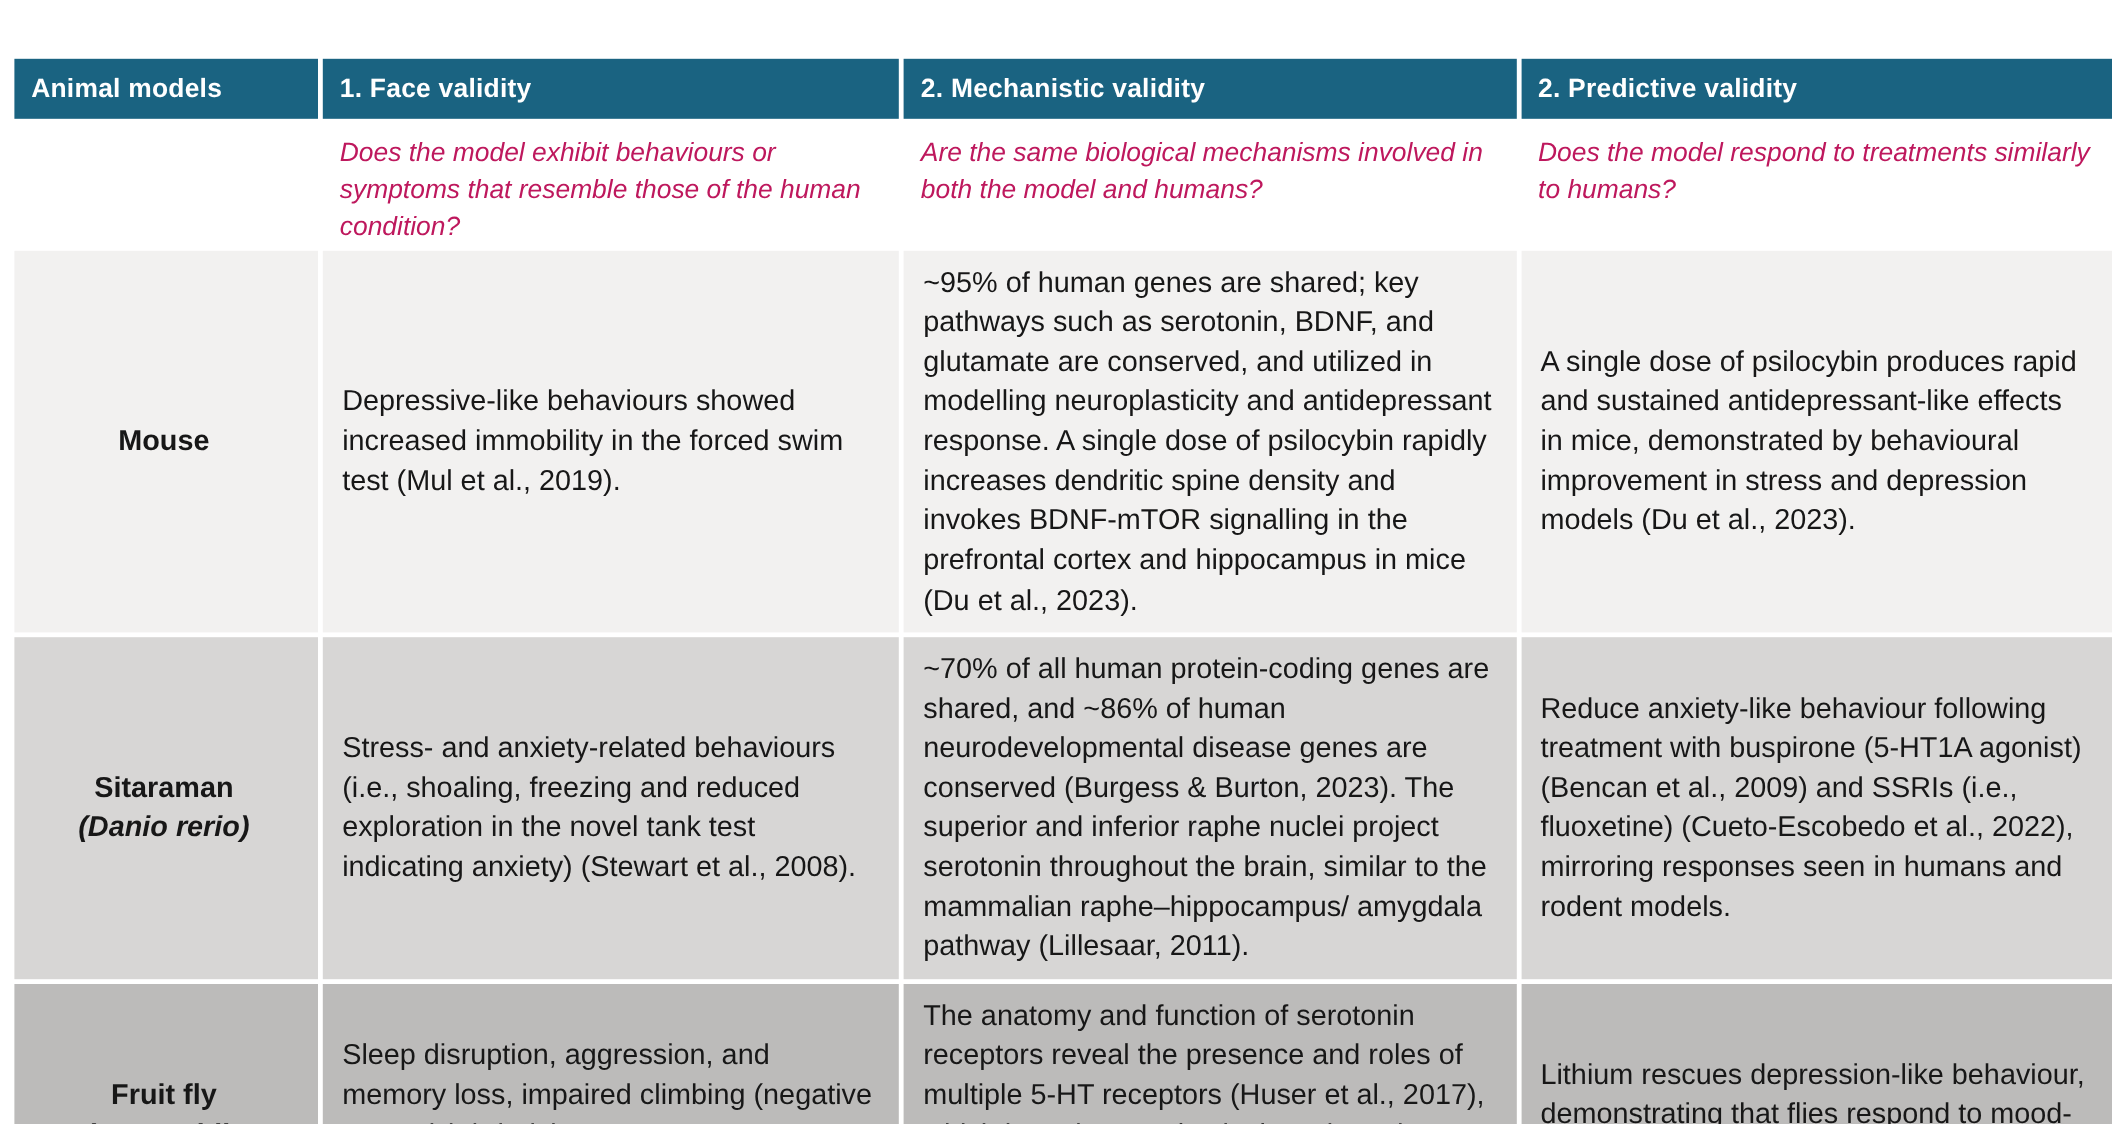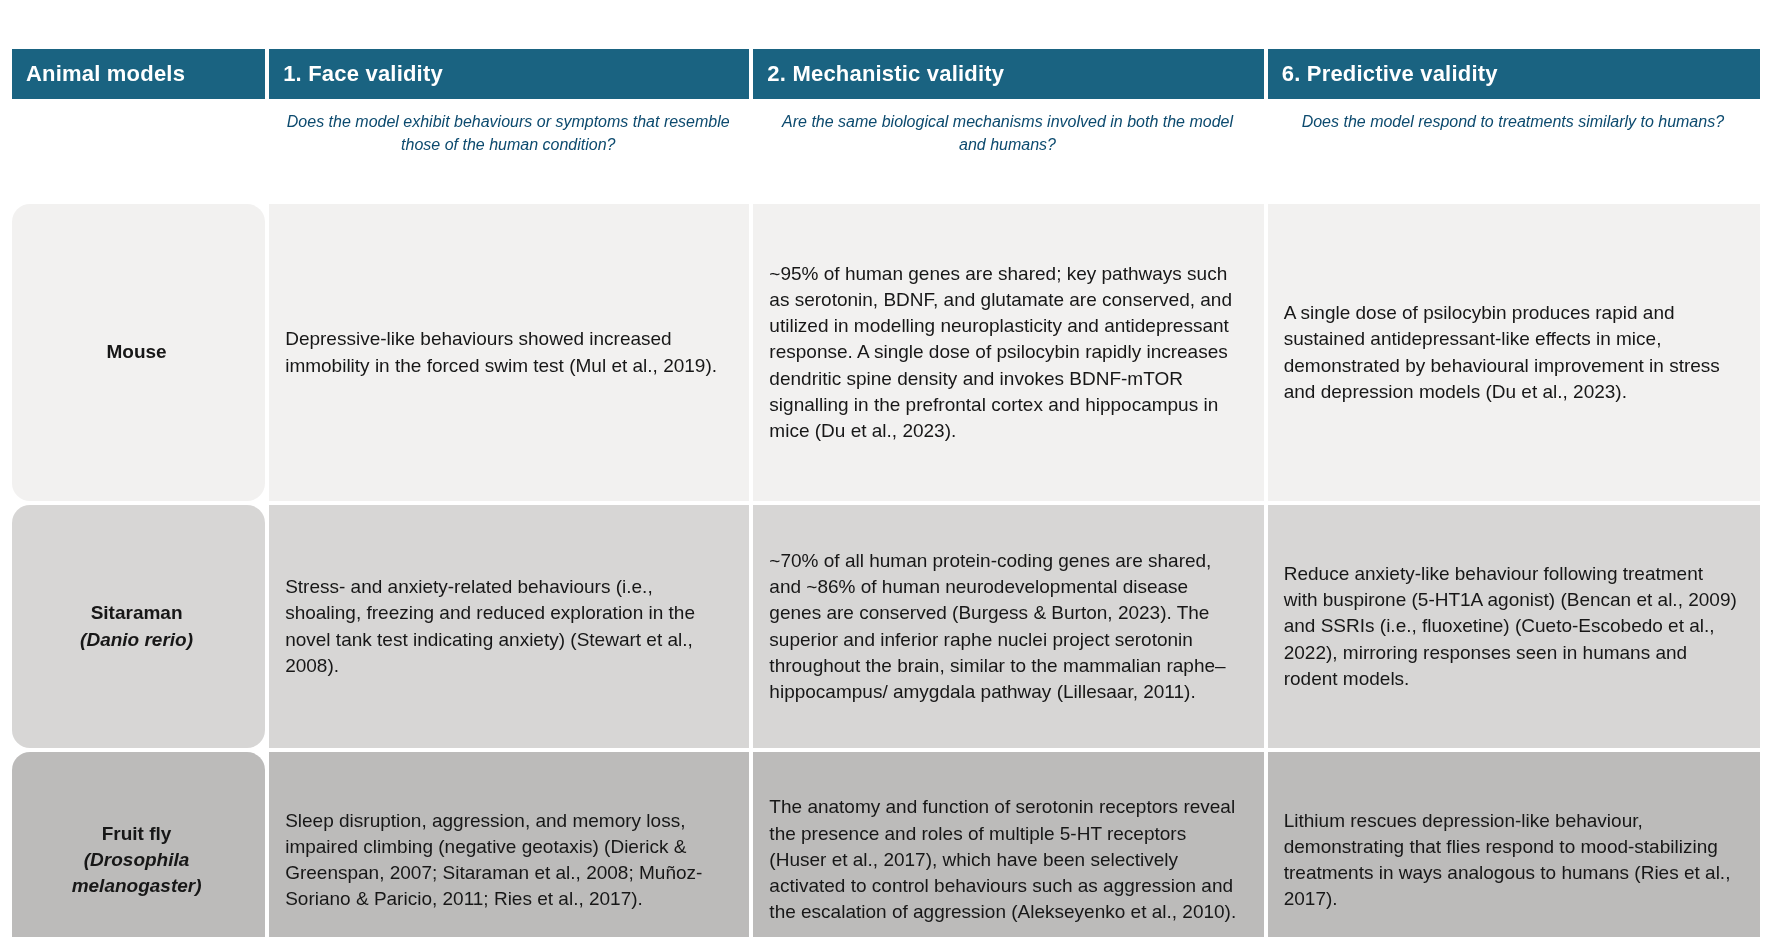--- a/index.html
+++ b/index.html
@@ -45,52 +45,50 @@
     text-align: left;
     vertical-align: middle;
     padding: 0 0 0 14px;
     letter-spacing: 0.2px;
   }
 
   
   tr.question-row { height: 97px; }
   tr.question-row td {
     background: #ffffff;
-    font-size: 16px;
+    font-size: 22px;
     font-style: italic;
     font-weight: 500;
     line-height: 1.42;
     vertical-align: top;
     padding: 8px 16px 0 14px;
-    color: #0c4a6e;
-    text-align: center;
+    color: #be185d;
   }
 
   
   tr.body-row td {
     vertical-align: middle;
-    font-size: 19px;
+    font-size: 24px;
     line-height: 1.38;
     padding: 10px 20px 10px 16px;
     color: #171717;
   }
   tr.row-mouse    { height: 297px; }
   tr.row-mouse td    { background: #f2f1f0; }
   tr.row-zebrafish{ height: 243px; }
   tr.row-zebrafish td{ background: #d7d6d5; }
   tr.row-fruitfly { height: 216px; }
   tr.row-fruitfly td { background: #bcbbba; }
 
   td.model-cell {
     text-align: center;
     font-weight: 700;
     font-size: 21px;
     line-height: 1.5;
     padding: 0 10px;
-    border-radius: 18px;
   }
   td.model-cell .latin {
     font-style: italic;
     font-weight: 700;
   }
 </style>
 </head>
 <body>
 
 <div class="page">
@@ -99,21 +97,21 @@
       <col class="c1">
         <col class="c2">
         <col class="c3">
         <col class="c4">
     </colgroup>
     <thead>
       <tr class="header-row">
         <th>Animal models</th>
         <th>1. Face validity</th>
         <th>2. Mechanistic validity</th>
-        <th>6. Predictive validity</th>
+        <th>2. Predictive validity</th>
       </tr>
     </thead>
     <tbody>
       <tr class="question-row">
         <td></td>
         <td>Does the model exhibit behaviours or symptoms that resemble those of the human condition?</td>
         <td>Are the same biological mechanisms involved in both the model and humans?</td>
         <td>Does the model respond to treatments similarly to humans?</td>
       </tr>
 

